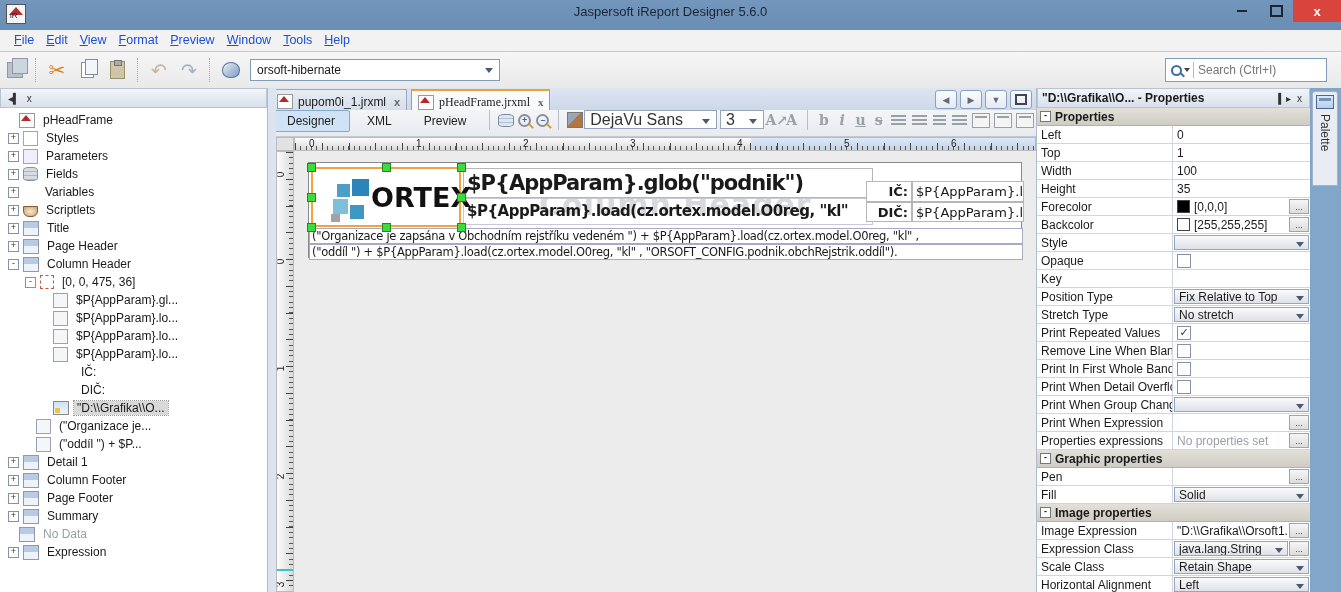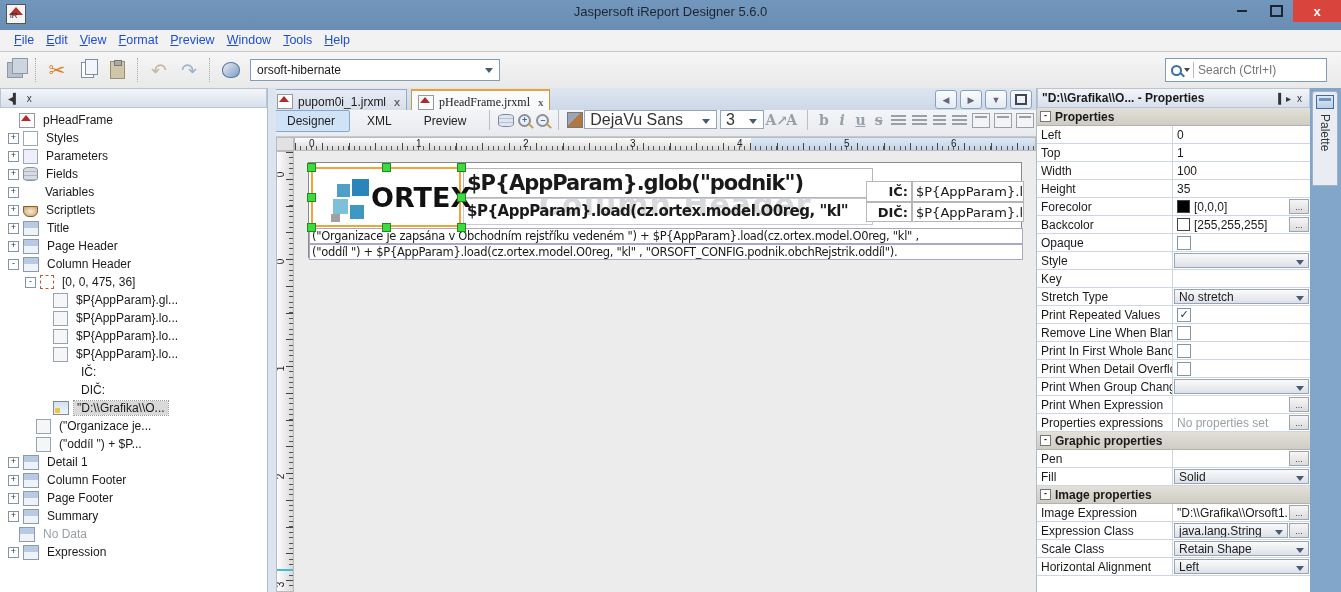--- a/index.html
+++ b/index.html
@@ -542,38 +542,47 @@
           </div>
           <div class="prow">
             <div class="plabel">Backcolor</div>
             <div class="pval hasdots">
               <span class="sw" style="background: rgb(255, 255, 255);"></span>
               <span>[255,255,255]</span>
               <span class="dots">...</span>
             </div>
           </div>
           <div class="prow">
-            <div class="plabel">Opaque</div>
-            <div class="pval">
-              <span class="chk"></span>
-            </div>
-          </div>
-          <div class="prow">
             <div class="plabel">Style</div>
             <div class="pval">
               <div class="pselect">
                 <span></span>
                 <span class="combo-arrow"></span>
               </div>
             </div>
           </div>
           <div class="prow">
+            <div class="plabel">Opaque</div>
+            <div class="pval">
+              <span class="chk"></span>
+            </div>
+          </div>
+          <div class="prow">
             <div class="plabel">Key</div>
             <div class="pval">
               <span></span>
+            </div>
+          </div>
+          <div class="prow">
+            <div class="plabel">Position Type</div>
+            <div class="pval">
+              <div class="pselect">
+                <span>Fix Relative to Top</span>
+                <span class="combo-arrow"></span>
+              </div>
             </div>
           </div>
           <div class="prow">
             <div class="plabel">Stretch Type</div>
             <div class="pval">
               <div class="pselect">
                 <span>No stretch</span>
                 <span class="combo-arrow"></span>
               </div>
             </div>

